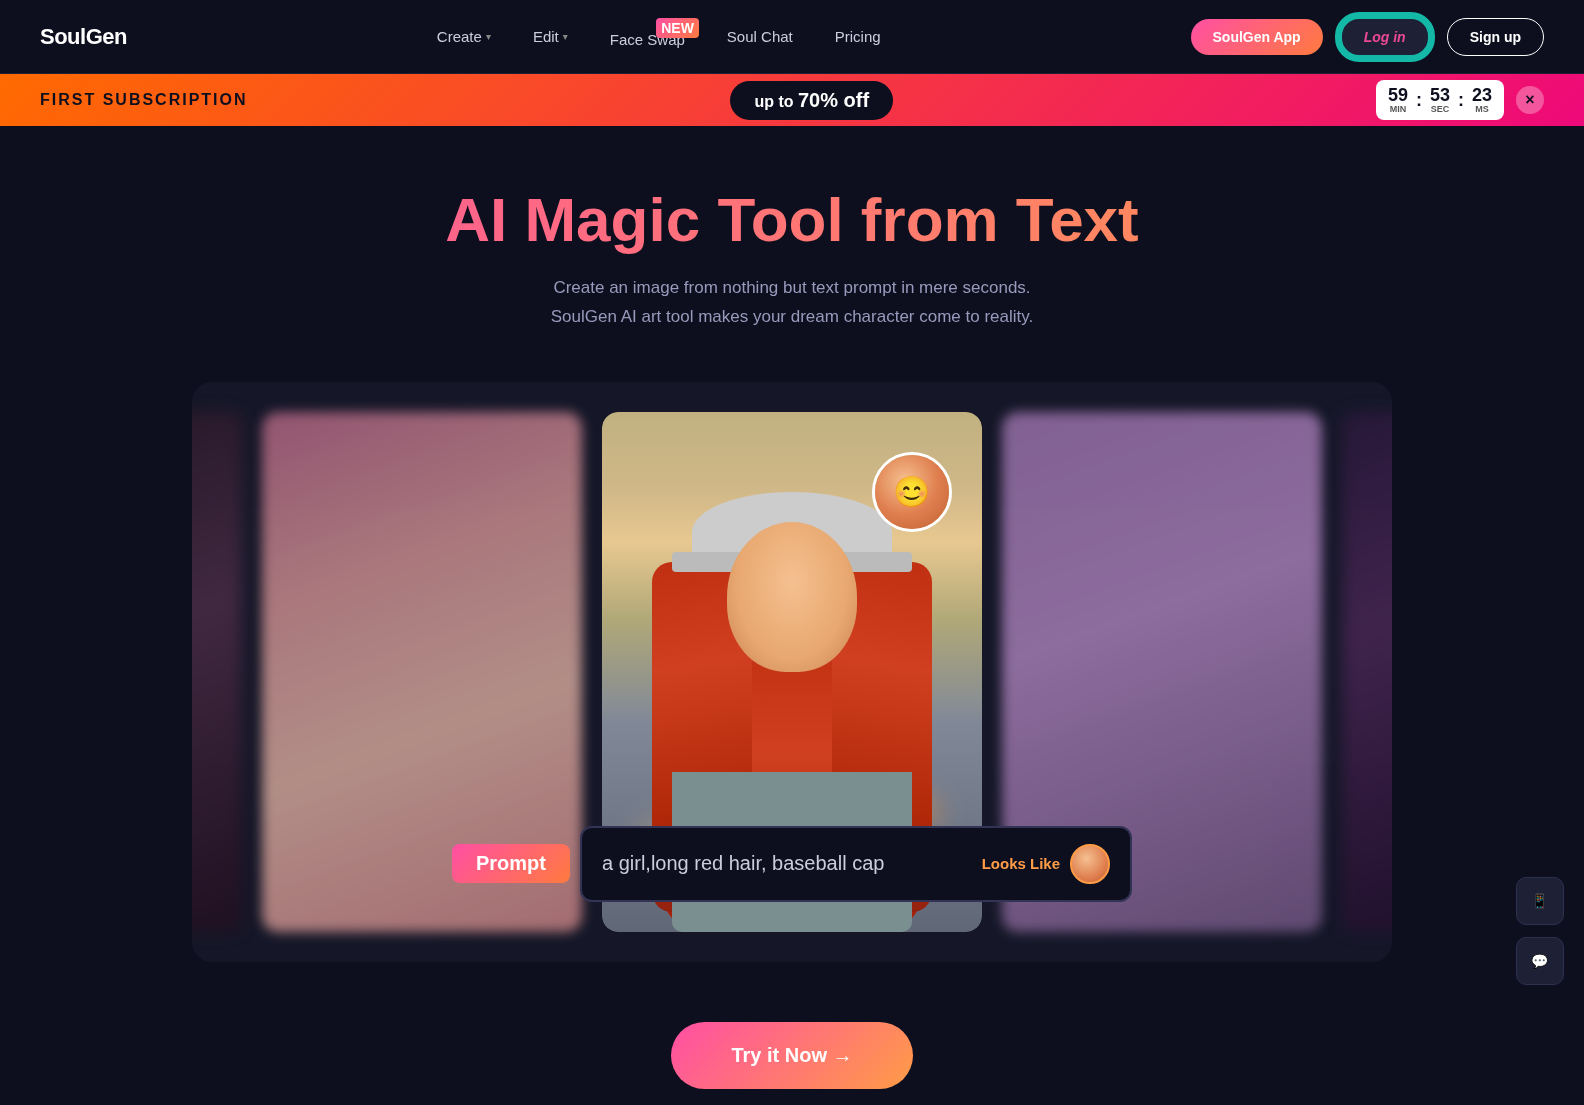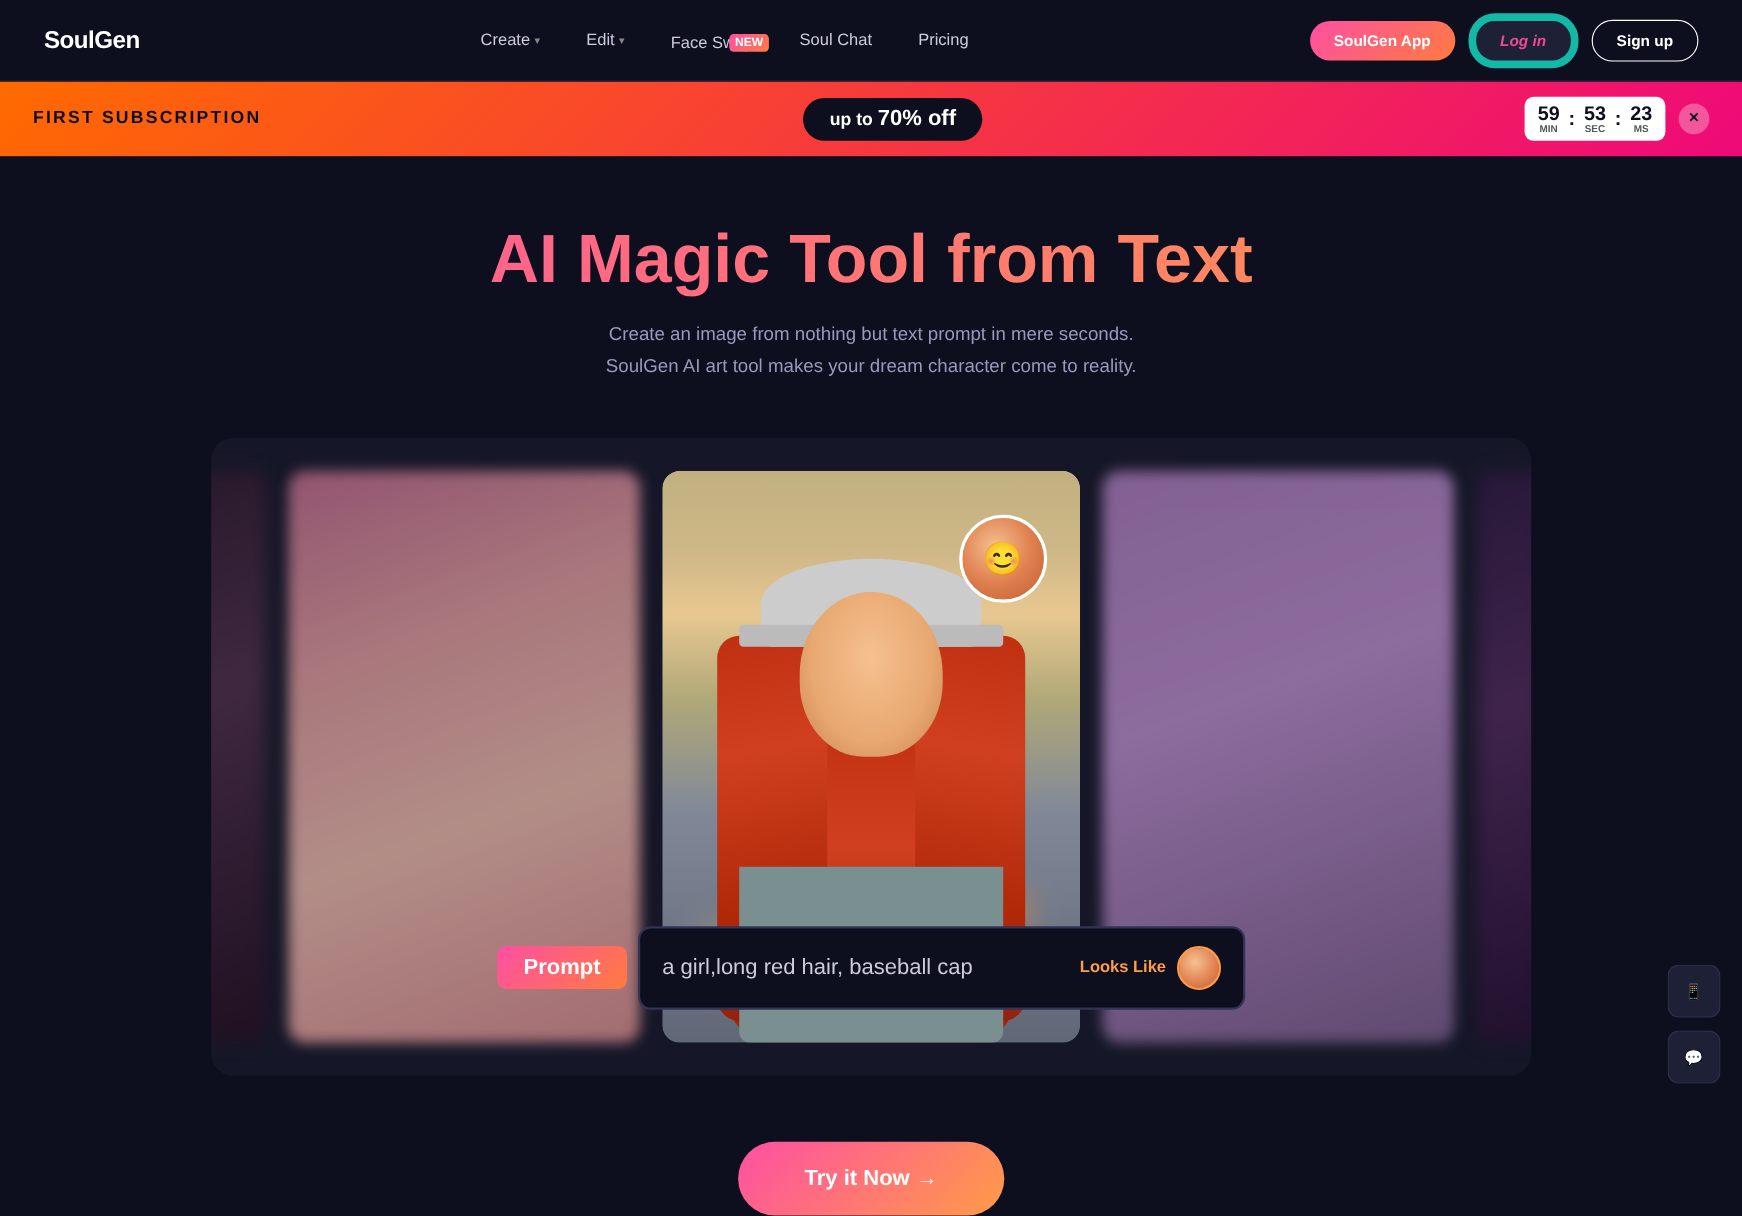--- a/index.html
+++ b/index.html
@@ -48,26 +48,26 @@
       transition: background 0.2s;
       position: relative;
     }
     .nav-link .arrow {
       font-size: 10px;
       color: #888;
     }
     .new-badge {
       background: linear-gradient(135deg, #ff4fa3, #ff7b3f);
       color: white;
-      font-size: 11px;
+      font-size: 14px;
       font-weight: 700;
       padding: 2px 5px;
       border-radius: 4px;
       position: absolute;
-      top: 14px;
+      top: 1px;
       right: 2px;
     }
     .nav-actions {
       display: flex;
       align-items: center;
       gap: 12px;
     }
     .btn-download-app {
       background: linear-gradient(135deg, #ff4fa3, #ff7b3f);
       color: white;
@@ -100,22 +100,22 @@
       cursor: pointer;
     }
 
     
     .promo-banner {
       background: linear-gradient(135deg, #ff6a00, #ee0979, #ff6a00);
       background-size: 200% 200%;
       display: flex;
       align-items: center;
       justify-content: space-between;
-      padding: 0 30px;
-      height: 68px;
+      padding: 0 40px;
+      height: 52px;
     }
     .promo-text {
       font-size: 16px;
       font-weight: 900;
       color: #0d0f1f;
       letter-spacing: 2px;
       text-transform: uppercase;
     }
     .promo-discount {
       background: #0d0f1f;

